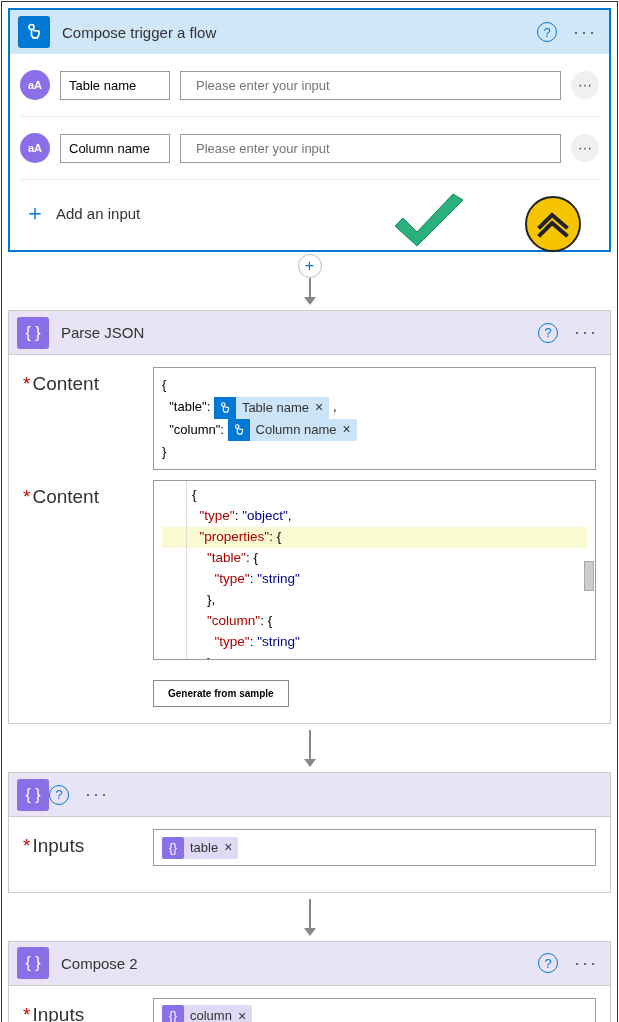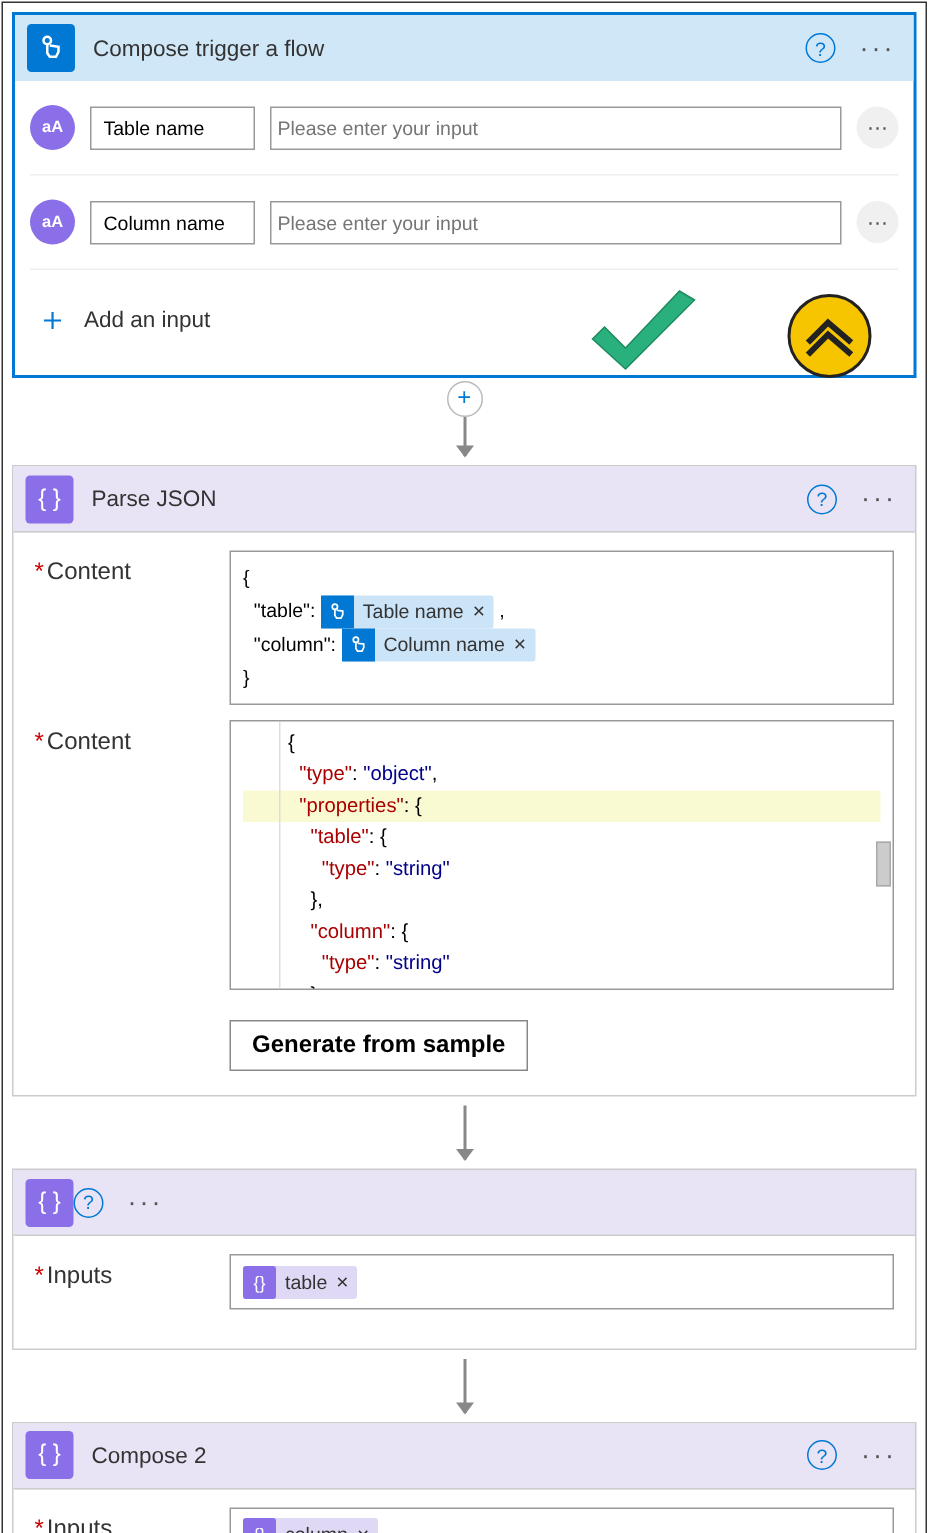--- a/index.html
+++ b/index.html
@@ -17,38 +17,38 @@
   .hdr-icon.purple { background: #8a6fe8; }
   .hdr-title { flex: 1; margin-left: 12px; font-size: 15px; color: #333; }
   .hdr-help { width: 20px; height: 20px; border: 1.5px solid #0078d4; border-radius: 50%; color: #0078d4; font-size: 13px; display: flex; align-items: center; justify-content: center; margin-right: 12px; cursor: pointer; }
   .hdr-more { font-size: 18px; color: #555; letter-spacing: 2px; cursor: pointer; padding: 0 4px; }
 
   .trigger-body { padding: 0 10px; }
   .param-row { display: flex; align-items: center; padding: 16px 0; border-bottom: 1px solid #eee; gap: 10px; }
   .param-row:last-of-type { border-bottom: none; }
   .param-icon { width: 30px; height: 30px; border-radius: 50%; background: #8a6fe8; color: #fff; font-size: 11px; display: flex; align-items: center; justify-content: center; font-weight: bold; }
   .param-name { width: 110px; border: 1px solid #999; padding: 6px 8px; font-size: 13px; background: #fff; }
-  .param-value { flex: 1; border: 1px solid #999; padding: 6px 4px; font-size: 13px; color: #666; background: #fff; }
+  .param-value { flex: 1; border: 1px solid #999; padding: 6px 15px; font-size: 13px; color: #666; background: #fff; }
   .param-more { width: 28px; height: 28px; border-radius: 50%; background: #f0f0f0; display: flex; align-items: center; justify-content: center; font-size: 14px; color: #555; cursor: pointer; }
 
   .add-input-row { display: flex; align-items: center; padding: 18px 4px 22px; position: relative; }
   .add-input-btn { display: flex; align-items: center; gap: 10px; cursor: pointer; font-size: 15px; color: #333; }
   .add-input-btn .plus { color: #0078d4; font-size: 22px; font-weight: 300; }
   .checkmark { position: absolute; right: 130px; bottom: -4px; }
   .coin { position: absolute; right: 18px; bottom: -2px; width: 56px; height: 56px; border-radius: 50%; background: #f7c500; border: 2px solid #222; display:flex; align-items:center; justify-content:center; font-weight:bold; font-size:20px; font-style:italic; }
 
   .connector { display: flex; flex-direction: column; align-items: center; }
   .plus-circle { width: 24px; height: 24px; border: 1px solid #bbb; border-radius: 50%; background: #fff; display: flex; align-items: center; justify-content: center; color: #0078d4; font-size: 16px; margin-top: -4px; z-index: 1; cursor: pointer; }
   .arrow-down { width: 2px; height: 26px; background: #888; position: relative; }
   .arrow-down::after { content: ""; position: absolute; bottom: -1px; left: -5px; border-left: 6px solid transparent; border-right: 6px solid transparent; border-top: 8px solid #888; }
   .arrow-only .arrow-down { height: 36px; }
 
   .action-body { padding: 12px 14px 16px; }
   .field-row { display: flex; margin-bottom: 10px; }
-  .field-label { width: 130px; font-size: 16px; color: #333; padding-top: 6px; }
+  .field-label { width: 130px; font-size: 19px; color: #333; padding-top: 6px; }
   .field-label .req { color: #c00; margin-right: 2px; }
   .field-box { flex: 1; border: 1px solid #999; padding: 6px 8px; font-size: 13px; font-family: "Segoe UI", sans-serif; line-height: 1.7; min-height: 30px; background: #fff; }
 
   .token { display: inline-flex; align-items: center; border-radius: 2px; height: 22px; vertical-align: middle; }
   .token.blue { background: #cce4f7; }
   .token.lilac { background: #e0d9f5; }
   .token .ticon { width: 22px; height: 22px; display: flex; align-items: center; justify-content: center; color: #fff; font-size: 12px; }
   .token.blue .ticon { background: #0078d4; }
   .token.lilac .ticon { background: #8a6fe8; border-radius: 2px; }
   .token .tlabel { padding: 0 6px; font-size: 13px; color: #333; }
@@ -56,21 +56,21 @@
 
   .schema-box { flex: 1; border: 1px solid #999; font-family: Consolas, monospace; font-size: 13.5px; line-height: 1.55; background: #fff; position: relative; height: 180px; overflow: hidden; }
   .schema-scroll { padding: 4px 8px; }
   .gutter-line { position: absolute; left: 32px; top: 0; bottom: 0; width: 1px; background: #ddd; }
   .ln { white-space: pre; padding-left: 30px; }
   .ln.hl { background: #fafad2; }
   .k { color: #a00; }
   .s { color: #008; }
   .scroll-thumb { position: absolute; right: 1px; top: 80px; width: 10px; height: 30px; background: #ccc; border: 1px solid #aaa; }
 
-  .gen-btn { margin-left: 130px; margin-top: 10px; border: 1px solid #888; background: #fff; padding: 7px 14px; font-size: 16px; font-weight: 600; cursor: pointer; }
+  .gen-btn { margin-left: 130px; margin-top: 10px; border: 1px solid #888; background: #fff; padding: 7px 14px; font-size: 10px; font-weight: 600; cursor: pointer; }
 
   .touch-svg { width:20px; height:20px; }
 </style>
 </head>
 <body>
 
 <div class="canvas">
 
   <div class="card trigger">
     <div class="card-header blue">

